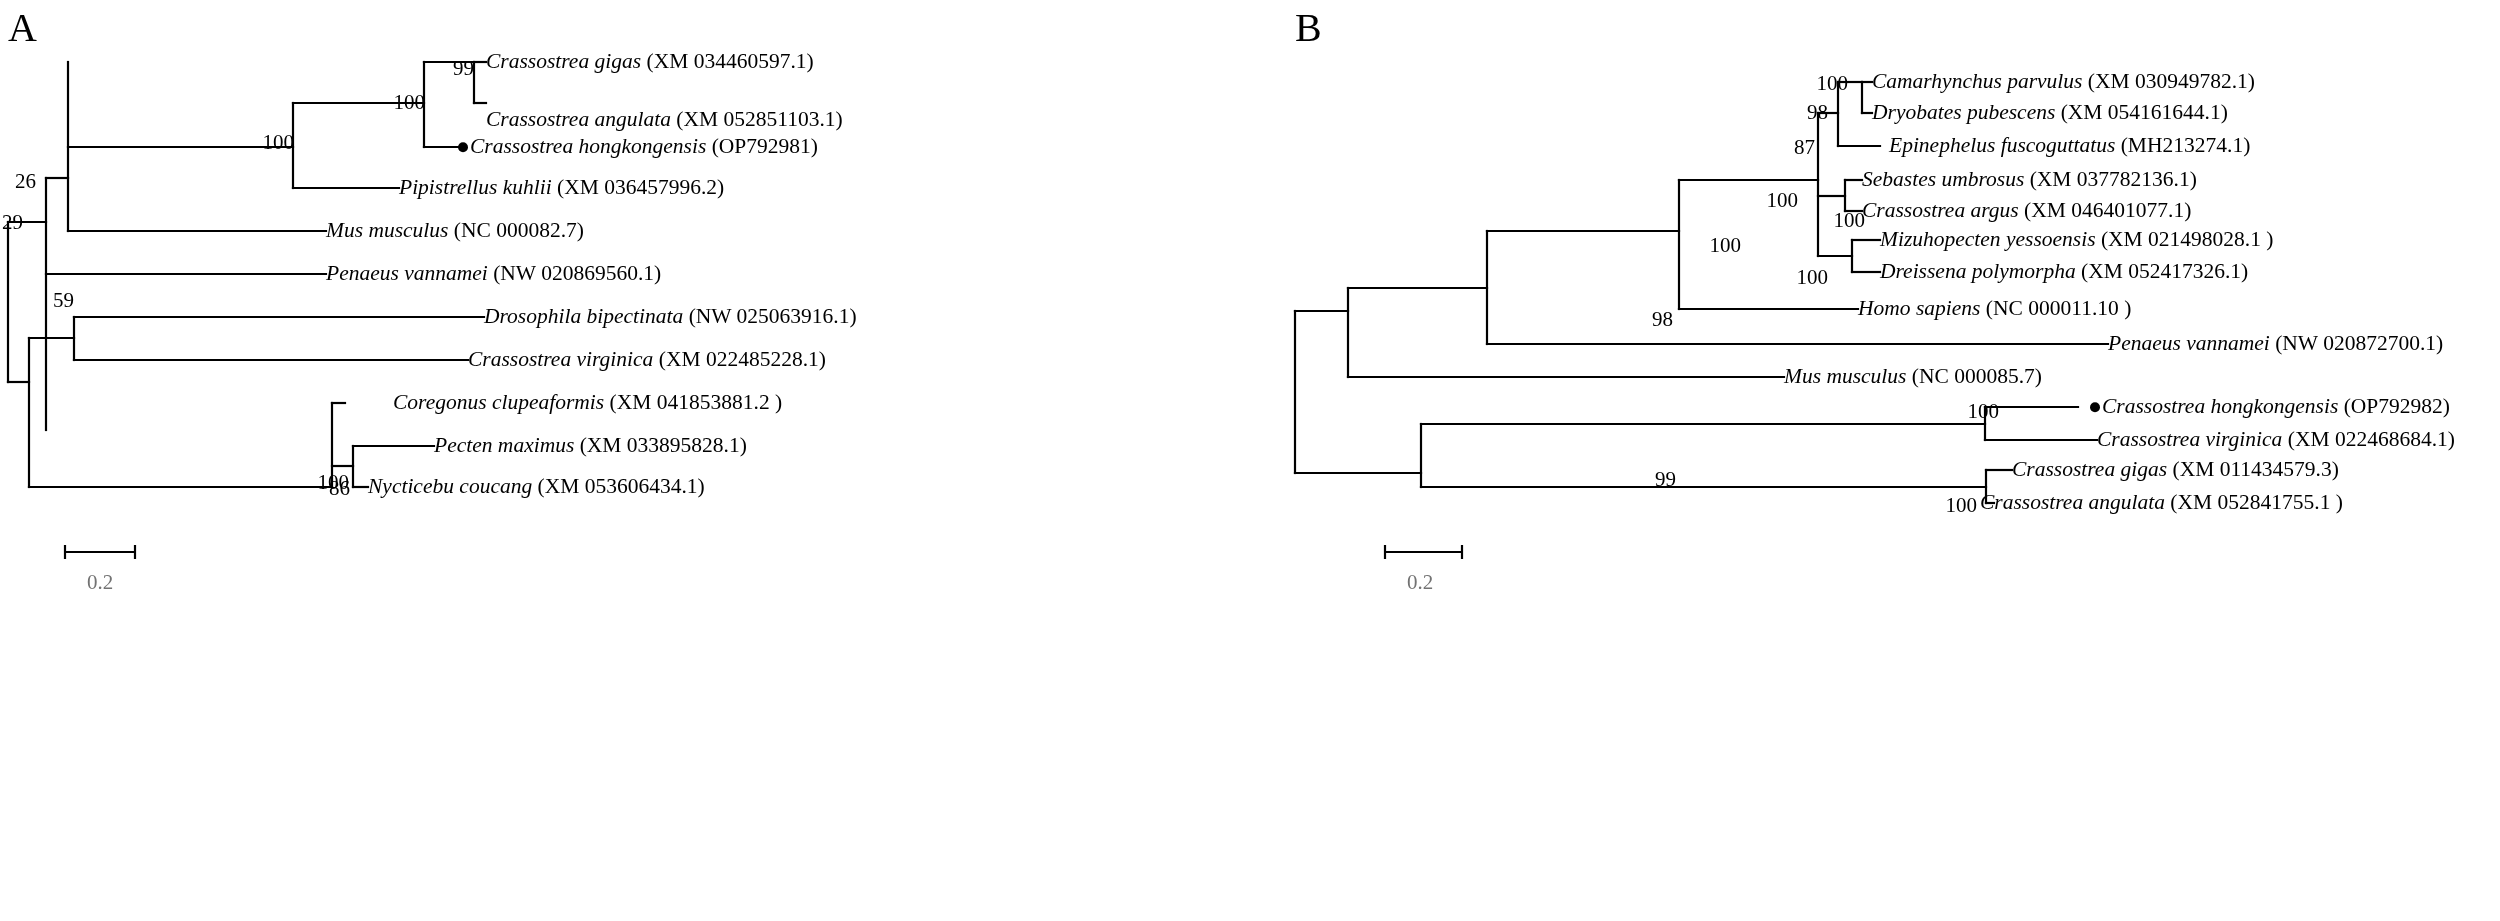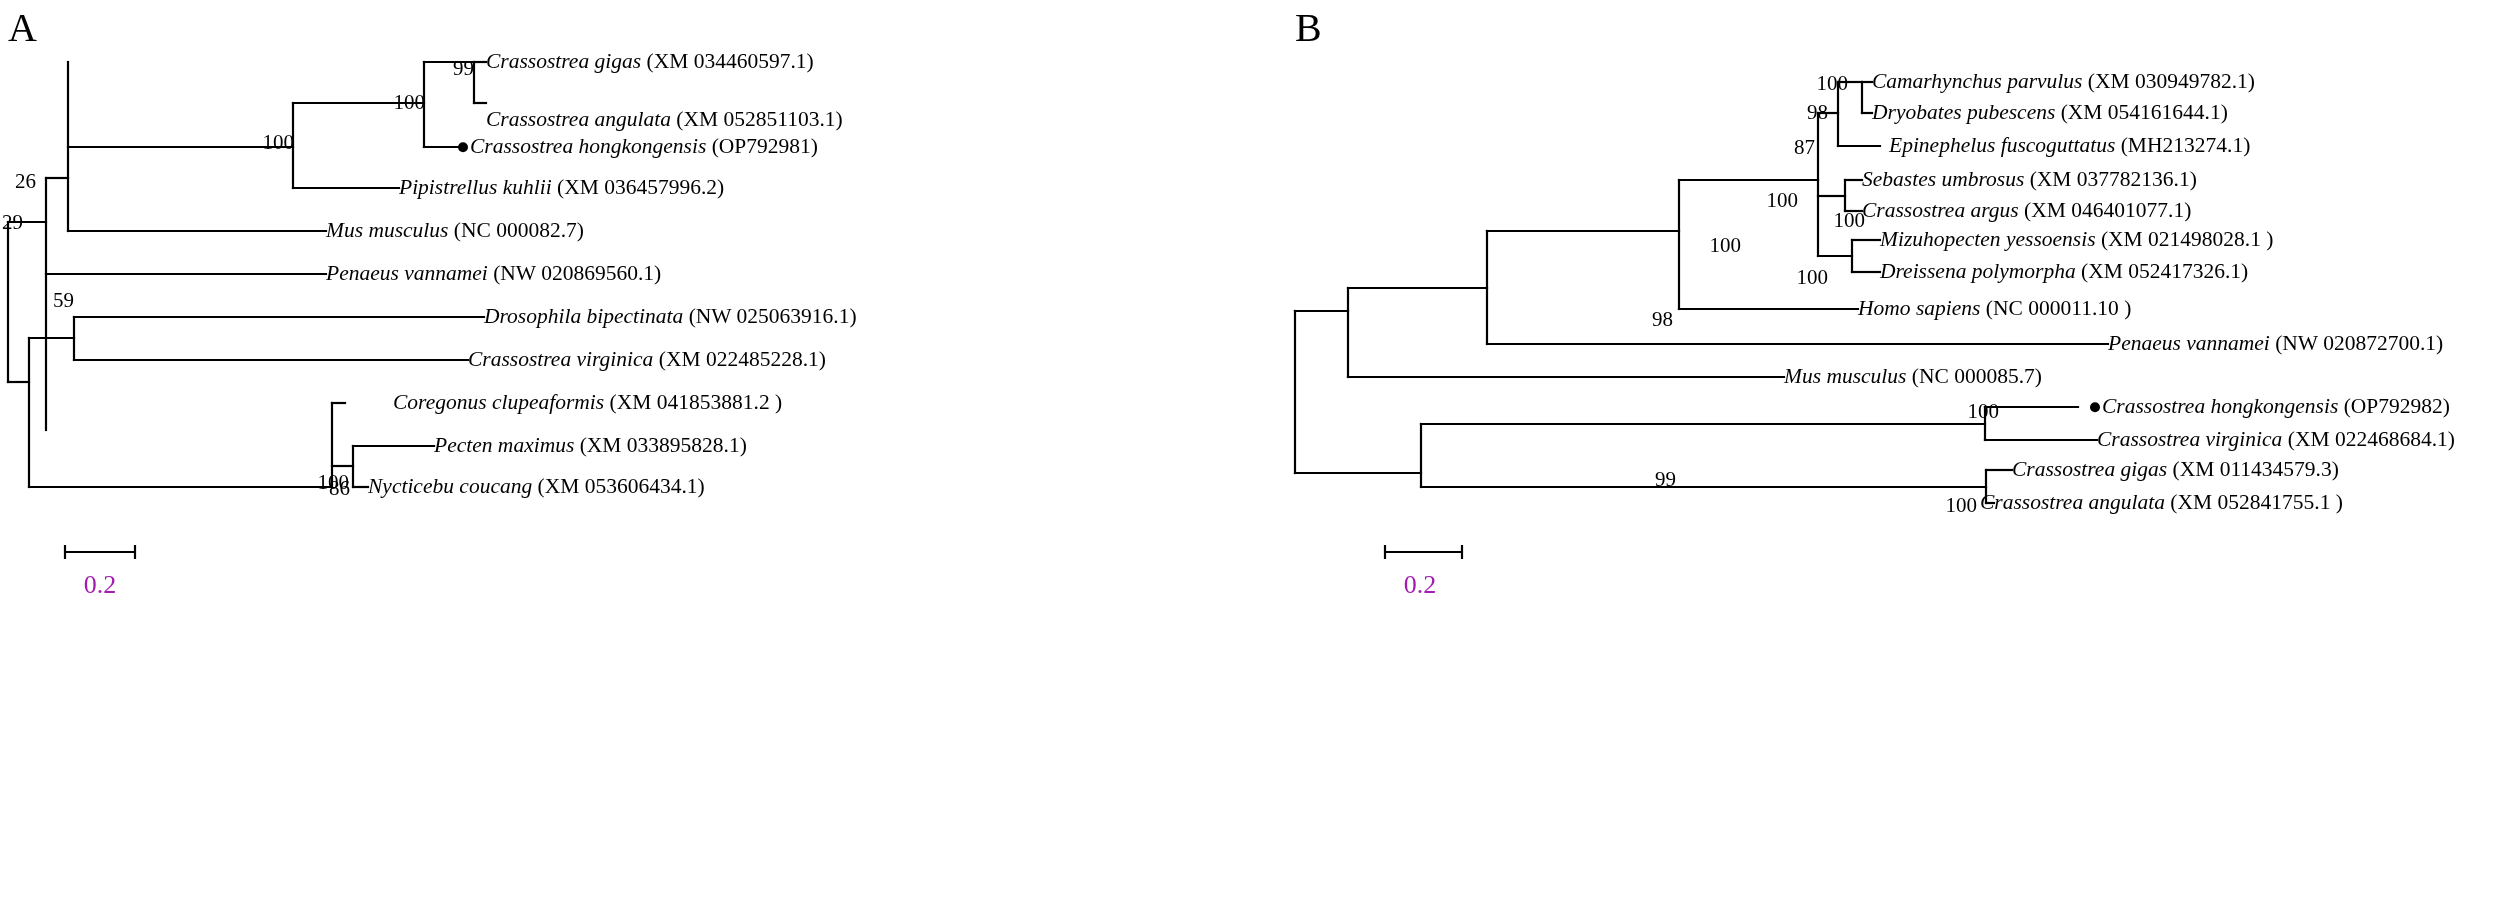--- a/index.html
+++ b/index.html
@@ -56,22 +56,22 @@
     font-family: "Liberation Serif", "DejaVu Serif", serif;
     font-size: 21px;
     color: #000;
     white-space: nowrap;
     line-height: 1;
     transform: translate(-100%, -50%);
   }
   .scale-value {
     position: absolute;
     font-family: "Liberation Serif", "DejaVu Serif", serif;
-    font-size: 26px;
-    color: #a21caf;
+    font-size: 21px;
+    color: #737373;
     white-space: nowrap;
     line-height: 1;
     transform: translateX(-50%);
   }
 </style>
 </head>
 <body>
 
 <div id="page" style="width: 2500px; height: 921px; background: rgb(255, 255, 255);">
     <svg class="tree-svg" width="2500" height="921">

